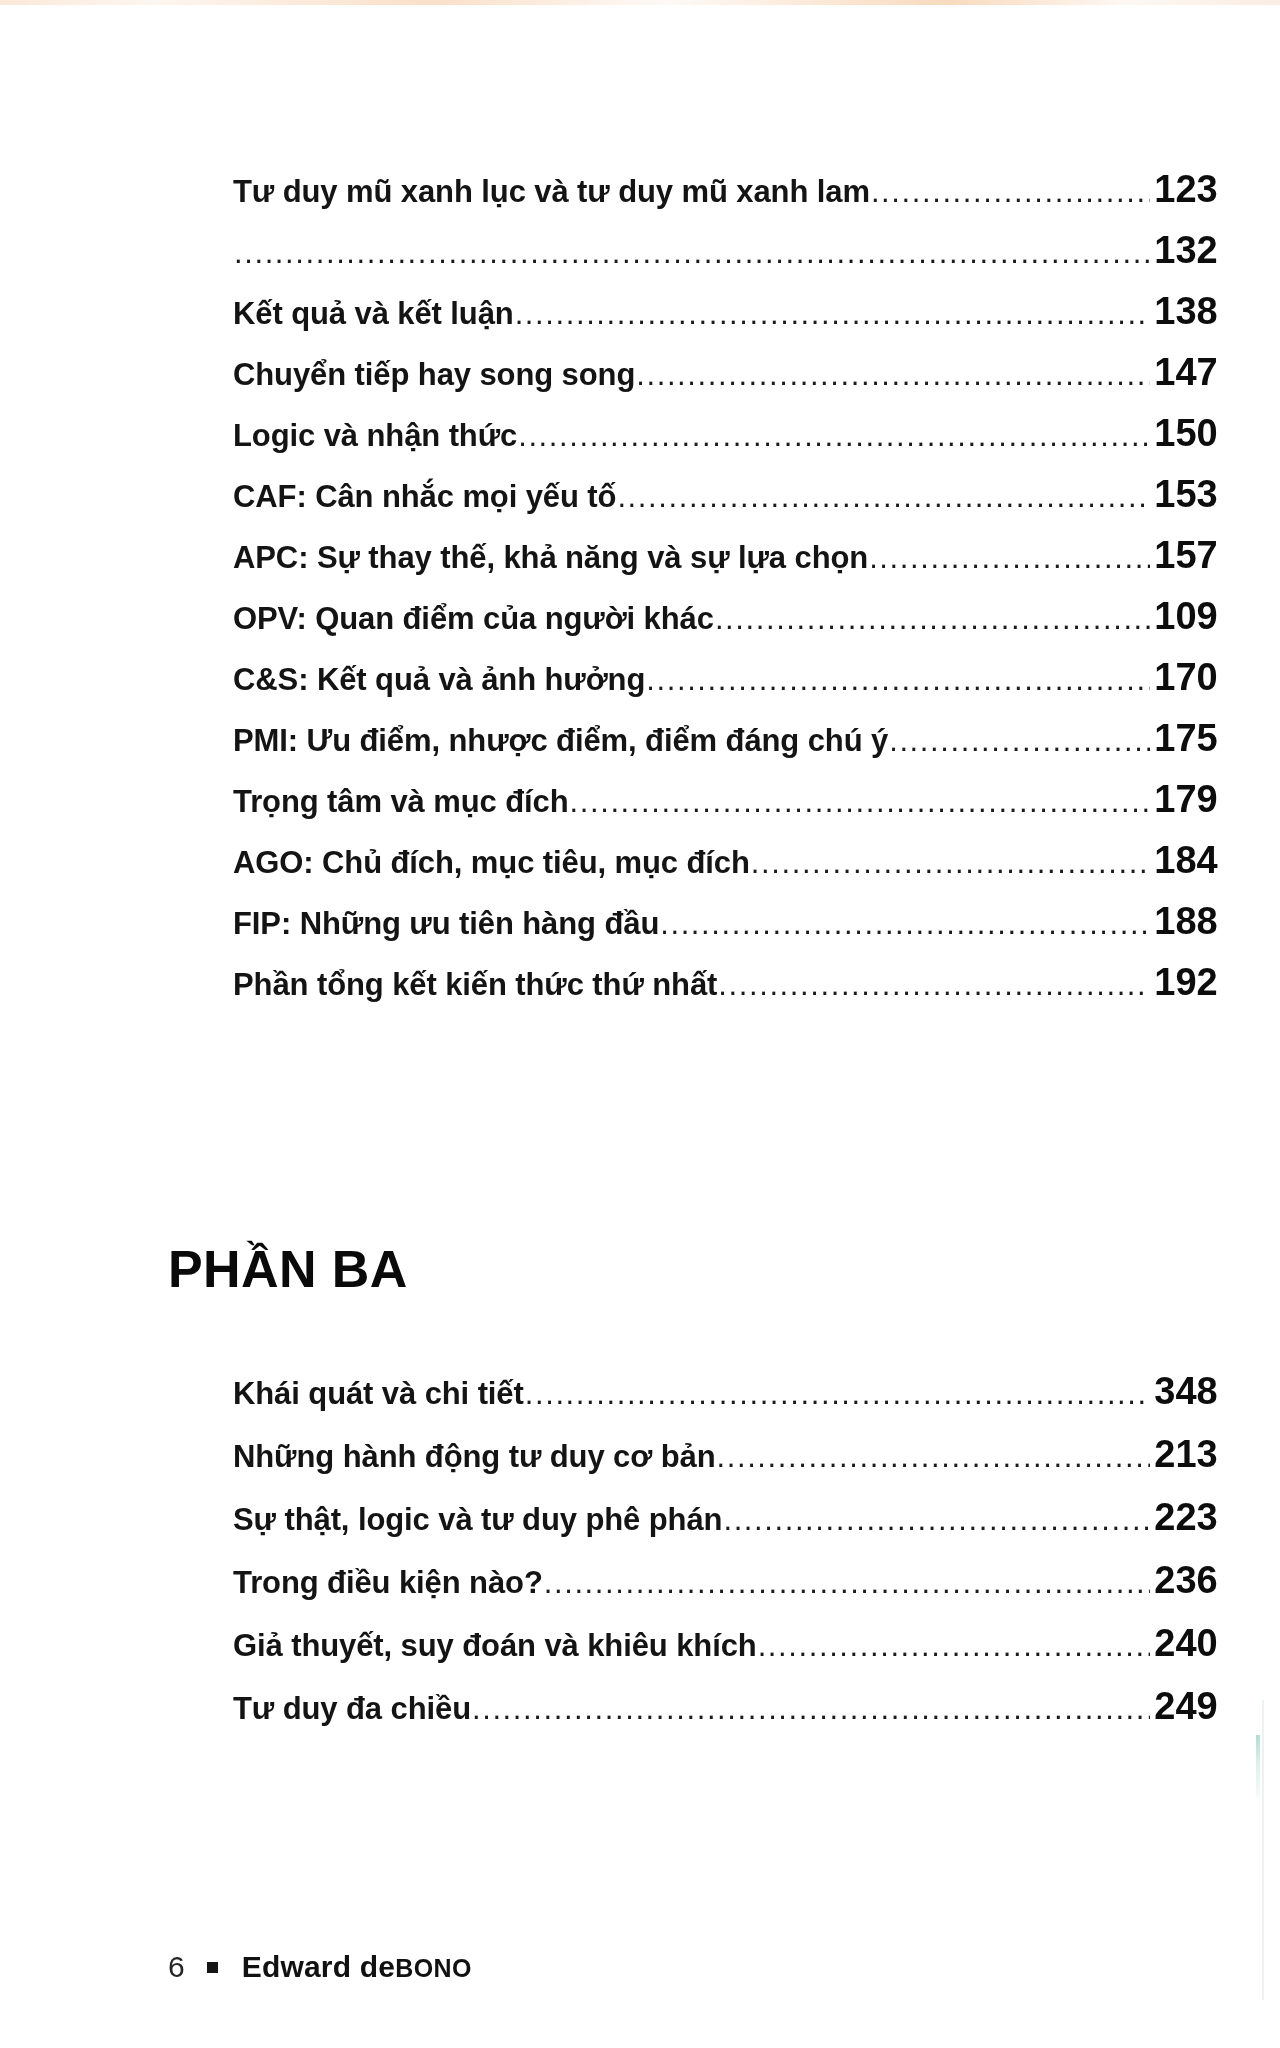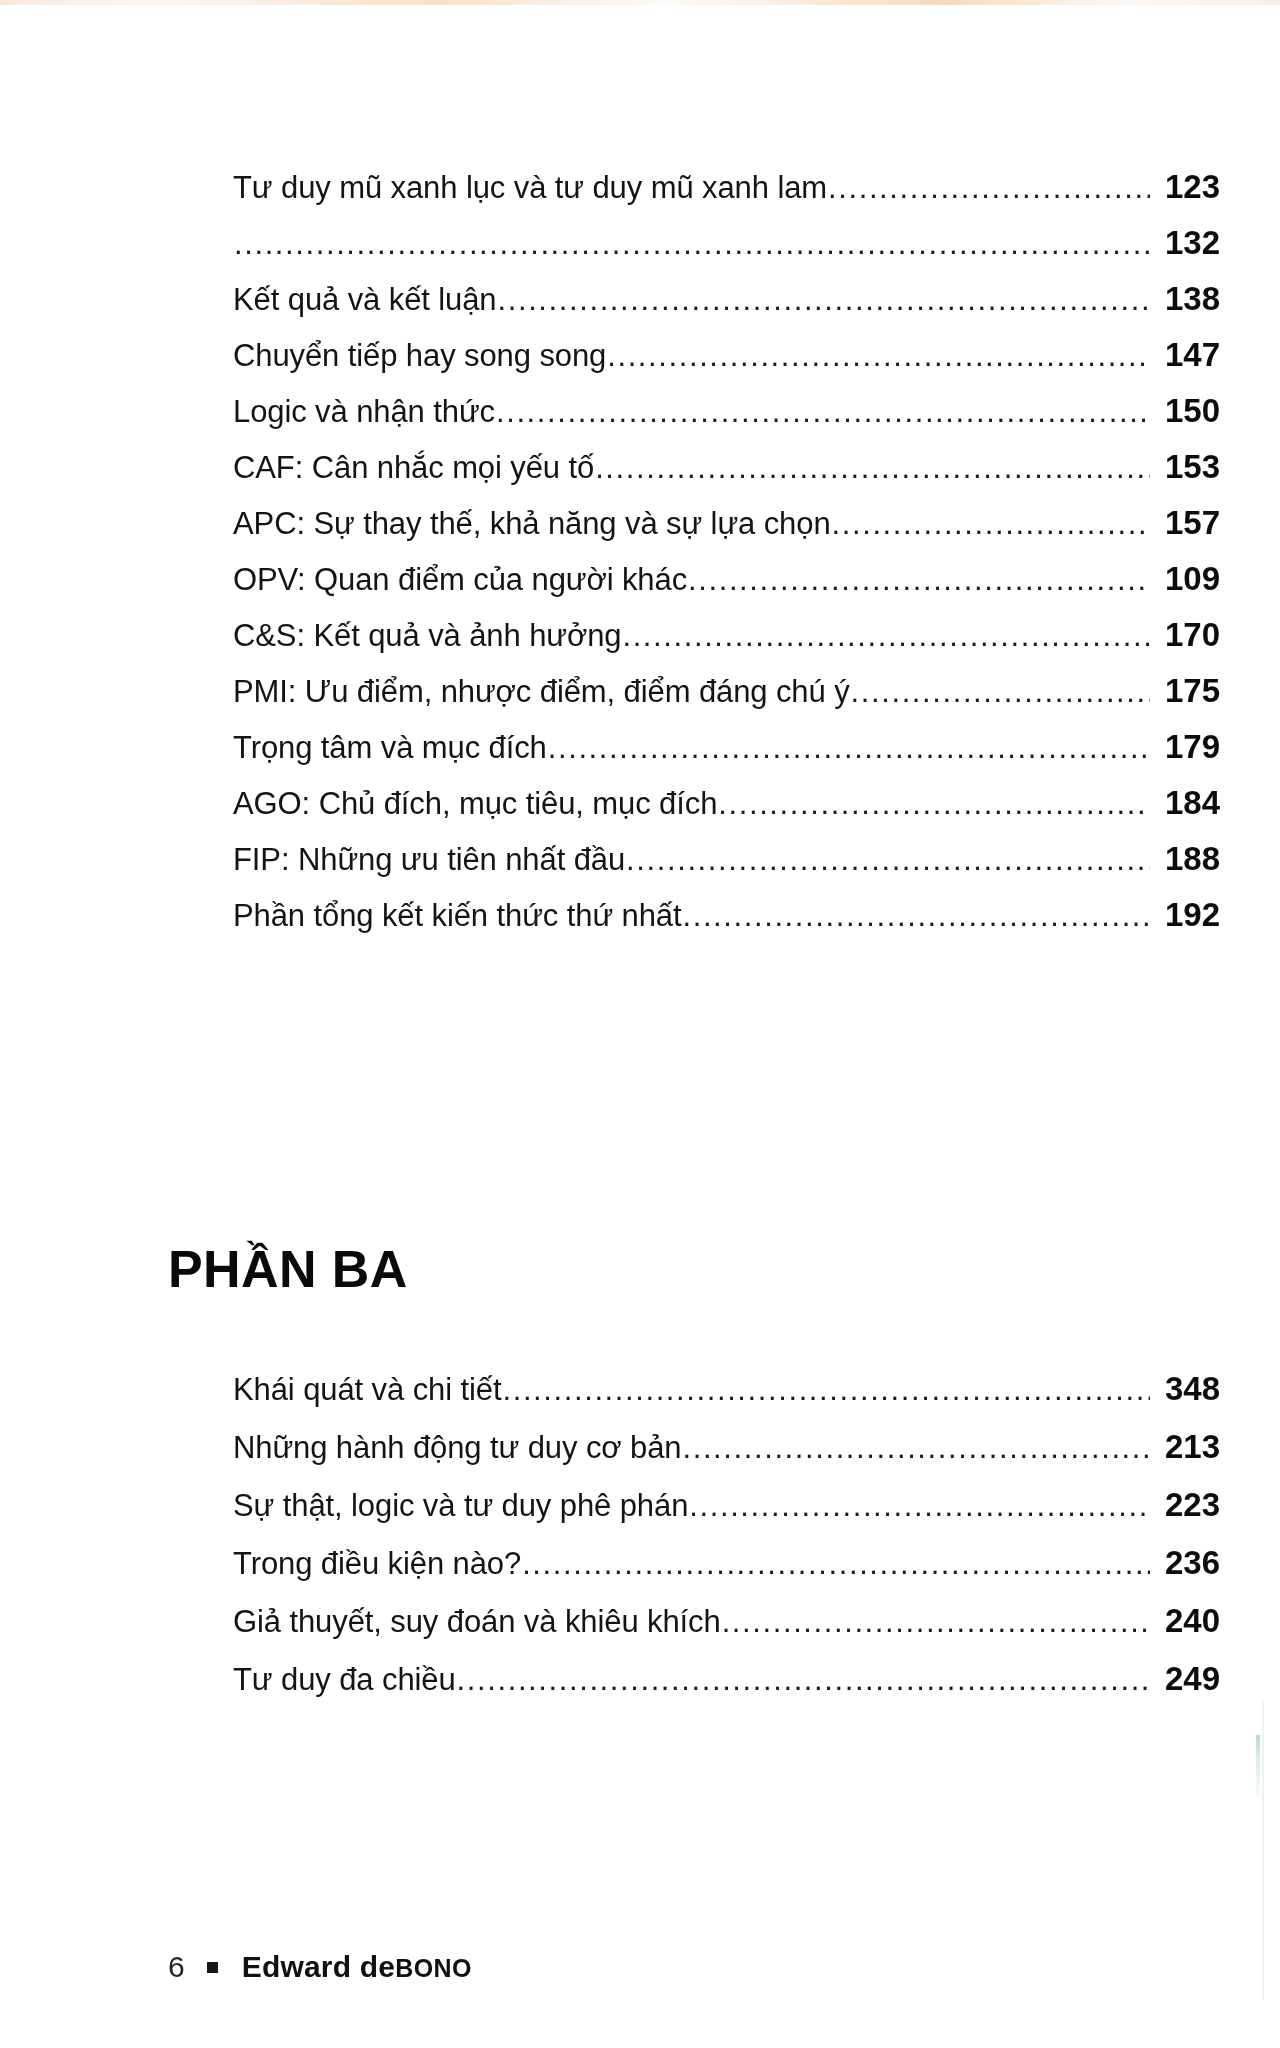--- a/index.html
+++ b/index.html
@@ -74,41 +74,41 @@
     width: 100%;
     margin-bottom: 18px;
     padding-left: 65px;
     box-sizing: border-box;
   }
   .toc-title {
     font-size: 31px;
     color: #141414;
     white-space: nowrap;
     letter-spacing: -0.1px;
-    font-weight: 400;
+    font-weight: 700;
   }
   .toc-leader {
     flex: 1 1 auto;
     overflow: hidden;
     white-space: nowrap;
     color: #1b1b1b;
     font-size: 31px;
     line-height: 1;
     margin: 0 1px;
     min-width: 20px;
     letter-spacing: 1.6px;
   }
   .toc-page {
-    font-size: 33px;
+    font-size: 38px;
     font-weight: 700;
     color: #0d0d0d;
     white-space: nowrap;
     padding-left: 1px;
     min-width: 68px;
-    text-align: right;
+    text-align: center;
   }
 
   
   .toc-list.group-b .toc-row { margin-bottom: 20px; }
 
   
   .part-heading {
     position: absolute;
     left: 168px;
     top: 1239px;
@@ -214,21 +214,21 @@
         <span class="toc-title">Trọng tâm và mục đích</span>
         <span class="toc-leader" aria-hidden="true">................................................................................................................................................................</span>
         <span class="toc-page">179</span>
       </div>
       <div class="toc-row">
         <span class="toc-title">AGO: Chủ đích, mục tiêu, mục đích</span>
         <span class="toc-leader" aria-hidden="true">................................................................................................................................................................</span>
         <span class="toc-page">184</span>
       </div>
       <div class="toc-row">
-        <span class="toc-title">FIP: Những ưu tiên nhất đầu</span>
+        <span class="toc-title">FIP: Những ưu tiên hàng đầu</span>
         <span class="toc-leader" aria-hidden="true">................................................................................................................................................................</span>
         <span class="toc-page">188</span>
       </div>
       <div class="toc-row">
         <span class="toc-title">Phần tổng kết kiến thức thứ nhất</span>
         <span class="toc-leader" aria-hidden="true">................................................................................................................................................................</span>
         <span class="toc-page">192</span>
       </div>
     </div>
 

